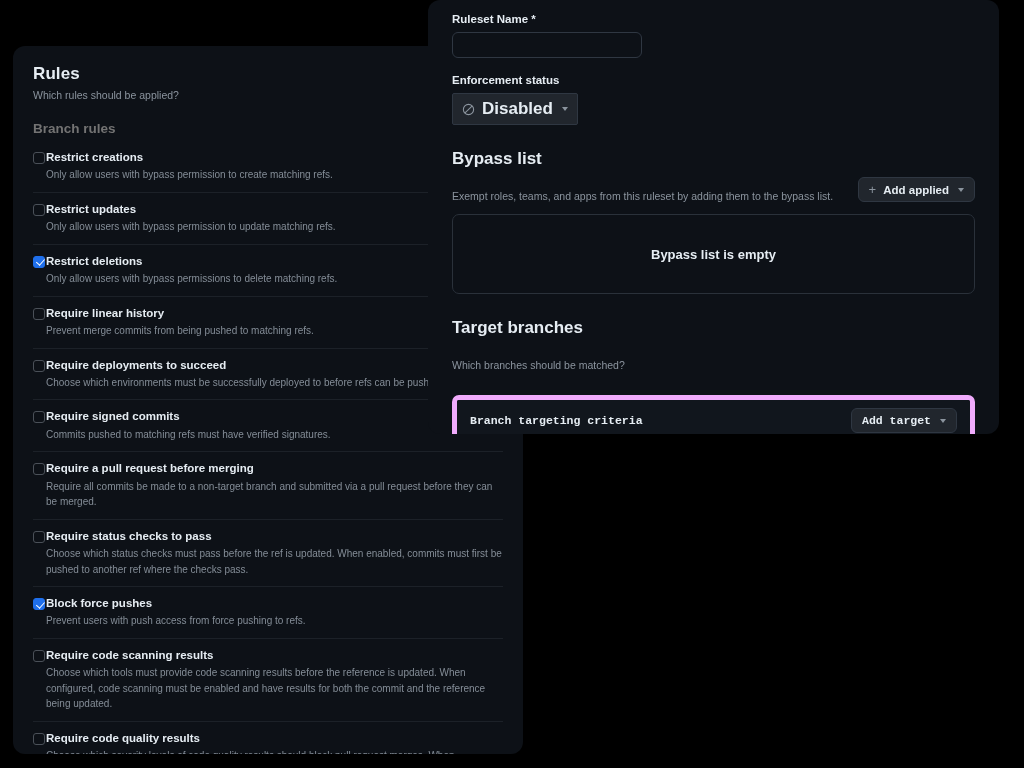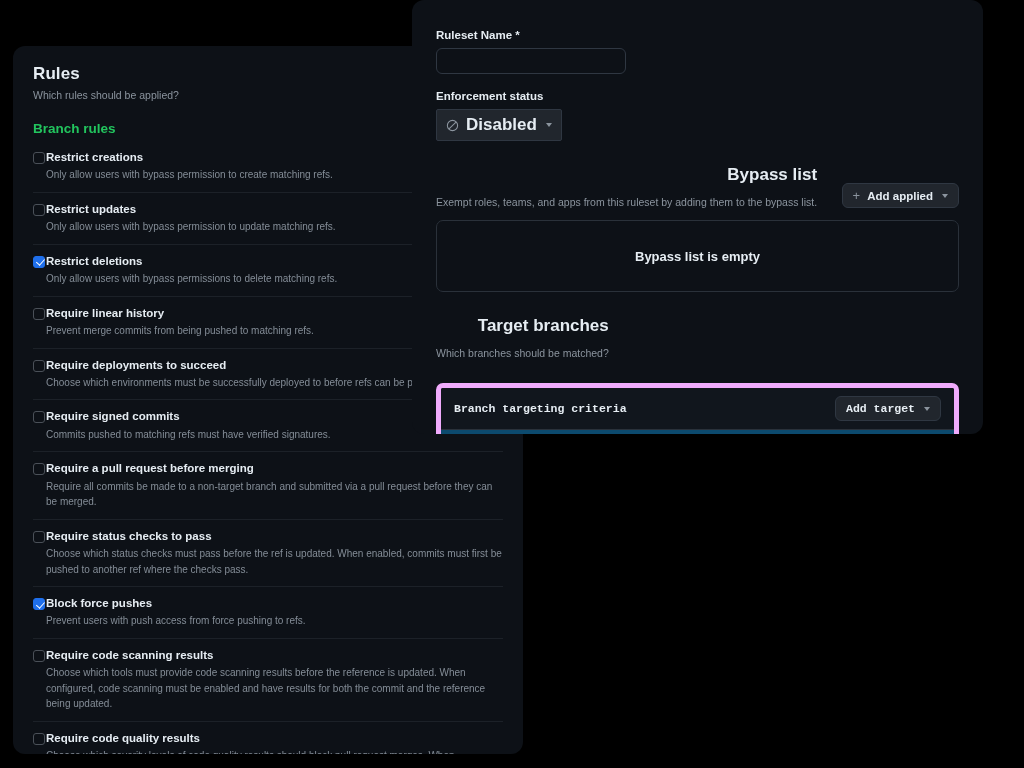--- a/index.html
+++ b/index.html
@@ -42,21 +42,21 @@
     letter-spacing: 0.1px;
   }
   .rules-sub {
     font-size: 10.5px;
     color: #8b949e;
     margin-top: 5px;
   }
   .branch-rules-title {
     font-size: 13.5px;
     font-weight: 700;
-    color: #22c55e;
+    color: #737373;
     margin-top: 20px;
     margin-bottom: 6px;
   }
 
   
   .rule-row {
     position: relative;
     padding: 9px 0 9px 0;
     border-top: 1px solid #1c2128;
     display: flex;
@@ -105,28 +105,28 @@
     line-height: 1.55;
     margin-top: 3px;
   }
   .rule-desc.nowrap {
     white-space: nowrap;
   }
 
   
   #detail-panel {
     position: absolute;
-    left: 412px;
+    left: 428px;
     top: 0px;
     width: 571px;
     height: 434px;
     background: #0d1117;
     border-radius: 12px;
     overflow: hidden;
-    padding: 16px 24px;
+    padding: 0 24px;
   }
 
   .field-label {
     font-size: 11.5px;
     font-weight: 700;
     color: #e6edf3;
   }
   #ruleset-name-label { margin-top: 13px; }
 
   .text-input {
@@ -166,31 +166,30 @@
     border-right: 3.5px solid transparent;
     border-top: 4px solid #8b949e;
     margin-left: 2px;
   }
 
   .section-head {
     display: flex;
     align-items: flex-end;
     justify-content: space-between;
     margin-top: 24px;
-    text-align: right;
   }
   .section-title {
     font-size: 17px;
     font-weight: 600;
     color: #e6edf3;
   }
   .section-sub {
     font-size: 10.5px;
     color: #8b949e;
-    margin-top: 11px;
+    margin-top: 21px;
   }
 
   .ghbtn {
     display: inline-flex;
     align-items: center;
     gap: 7px;
     background: #21262d;
     border: 1px solid #2f3742;
     border-radius: 6px;
     padding: 5px 10px;
@@ -205,21 +204,21 @@
     font-size: 13px;
     line-height: 1;
     font-weight: 400;
   }
 
   .empty-box {
     margin-top: 12px;
     border: 1px solid #2a313a;
     border-radius: 7px;
     background: #0d1117;
-    height: 72px;
+    height: 80px;
     display: flex;
     align-items: center;
     justify-content: center;
   }
   .empty-box-text {
     font-size: 13px;
     font-weight: 700;
     color: #e6edf3;
   }
 

